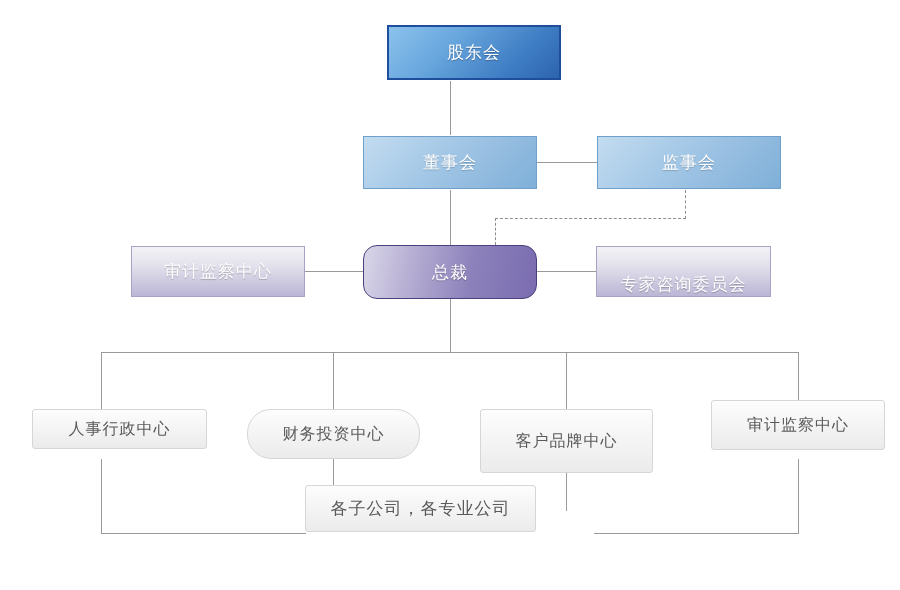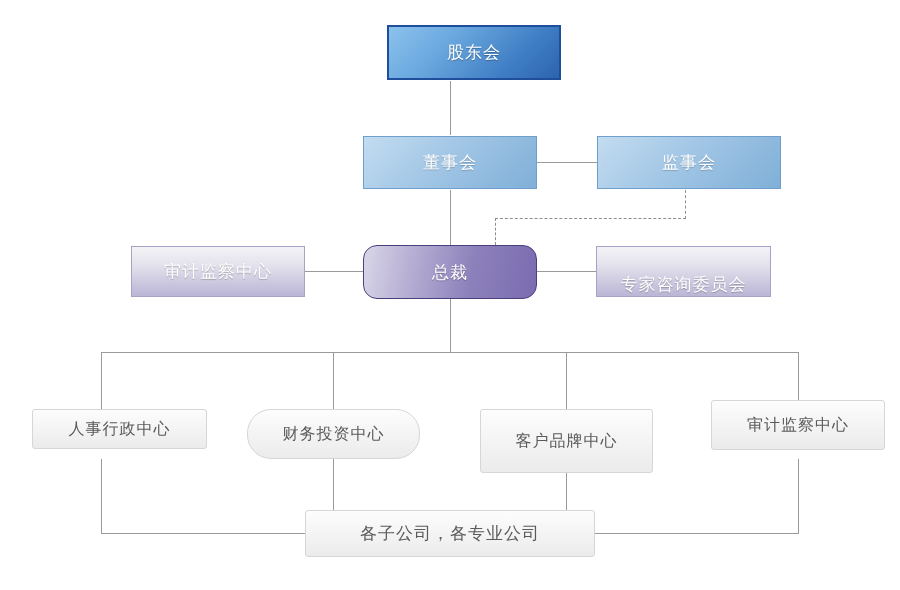--- a/index.html
+++ b/index.html
@@ -158,17 +158,17 @@
   </div>
 
   <div class="node node--grey" style="left:480px; top:409px; width:173px; height:64px;">
     <span>客户品牌中心</span>
   </div>
 
   <div class="node node--grey" style="left:711px; top:400px; width:174px; height:50px;">
     <span>审计监察中心</span>
   </div>
 
-  <div class="node node--grey node--bottom" style="left:305px; top:510px; width:290px; height:47px;">
+  <div class="node node--grey node--bottom" style="left:305px; top:485px; width:231px; height:47px;">
     <span>各子公司，各专业公司</span>
   </div>
 
 </div>
 
 </body></html>

